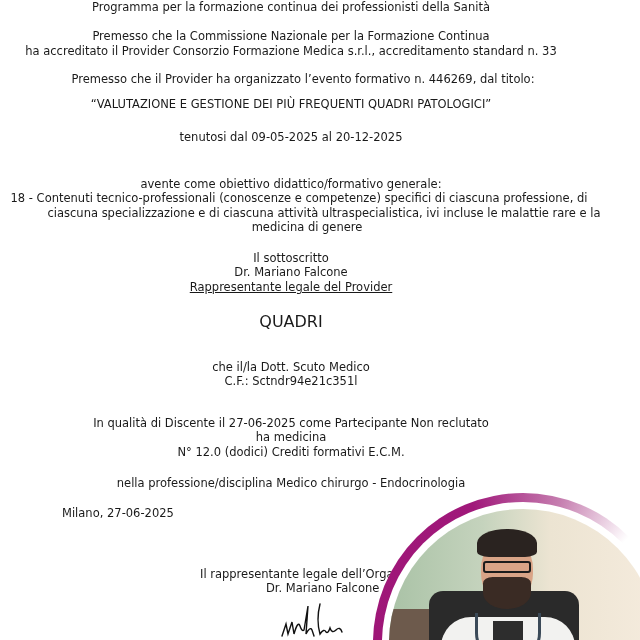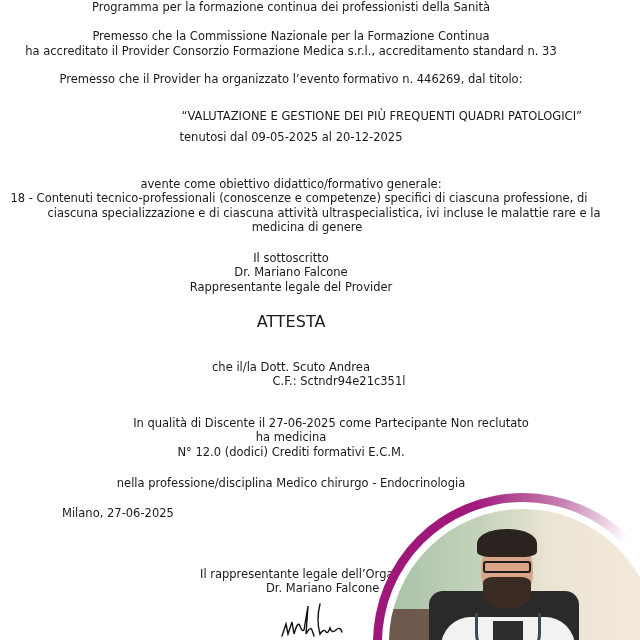--- a/index.html
+++ b/index.html
@@ -77,41 +77,41 @@
   </style>
 </head>
 <body>
 
 <div>
   <div class="line" style="top:0px;">Programma per la formazione continua dei professionisti della Sanità</div>
 
   <div class="line" style="top:29px;">Premesso che la Commissione Nazionale per la Formazione Continua</div>
   <div class="line" style="top:44px;">ha accreditato il Provider Consorzio Formazione Medica s.r.l., accreditamento standard n. 33</div>
 
-  <div class="line" style="top:72px;">Premesso che il Provider ha organizzato l’evento formativo n. 446269, dal titolo:</div>
+  <div class="line" style="top:72px;margin-left:12px;">Premesso che il Provider ha organizzato l’evento formativo n. 446269, dal titolo:</div>
 
-  <div class="line" style="top:109px;text-align:right;">“VALUTAZIONE E GESTIONE DEI PIÙ FREQUENTI QUADRI PATOLOGICI”</div>
+  <div class="line" style="top:97px;">“VALUTAZIONE E GESTIONE DEI PIÙ FREQUENTI QUADRI PATOLOGICI”</div>
 
   <div class="line" style="top:130px;">tenutosi dal 09-05-2025 al 20-12-2025</div>
 
   <div class="line" style="top:177px;">avente come obiettivo didattico/formativo generale:</div>
   <div class="line" style="top:191px; left:8px;">18 - Contenuti tecnico-professionali (conoscenze e competenze) specifici di ciascuna professione, di</div>
   <div class="line" style="top:206px;margin-left:33px;">ciascuna specializzazione e di ciascuna attività ultraspecialistica, ivi incluse le malattie rare e la</div>
   <div class="line" style="top:220px;padding-left:16px;">medicina di genere</div>
 
   <div class="line" style="top:251px;">Il sottoscritto</div>
   <div class="line" style="top:265px;">Dr. Mariano Falcone</div>
-  <div class="line" style="top:280px;">Rappresentante legale del Provider</div>
+  <div class="line" style="top:280px;text-decoration:underline;">Rappresentante legale del Provider</div>
 
-  <div class="line title-big" style="top:313px;">ATTESTA</div>
+  <div class="line title-big" style="top:313px;">QUADRI</div>
 
-  <div class="line" style="top:360px;">che il/la Dott. Scuto Andrea</div>
-  <div class="line" style="top:374px;padding-left:48px;">C.F.: Sctndr94e21c351l</div>
+  <div class="line" style="top:360px;">che il/la Dott. Scuto Medico</div>
+  <div class="line" style="top:374px;">C.F.: Sctndr94e21c351l</div>
 
-  <div class="line" style="top:416px;padding-left:40px;">In qualità di Discente il 27-06-2025 come Partecipante Non reclutato</div>
+  <div class="line" style="top:416px;">In qualità di Discente il 27-06-2025 come Partecipante Non reclutato</div>
   <div class="line" style="top:430px;">ha medicina</div>
   <div class="line" style="top:445px;">N° 12.0 (dodici) Crediti formativi E.C.M.</div>
 
   <div class="line" style="top:476px;">nella professione/disciplina Medico chirurgo - Endocrinologia</div>
 
   <div class="line left" style="top:506px; left:62px; width:auto;">Milano, 27-06-2025</div>
 
   <div class="line" style="top:567px; left:200px; width:auto; text-align:left;">Il rappresentante legale dell’Organizzatore</div>
   <div class="line" style="top:581px; left:266px; width:auto; text-align:left;">Dr. Mariano Falcone</div>
 

